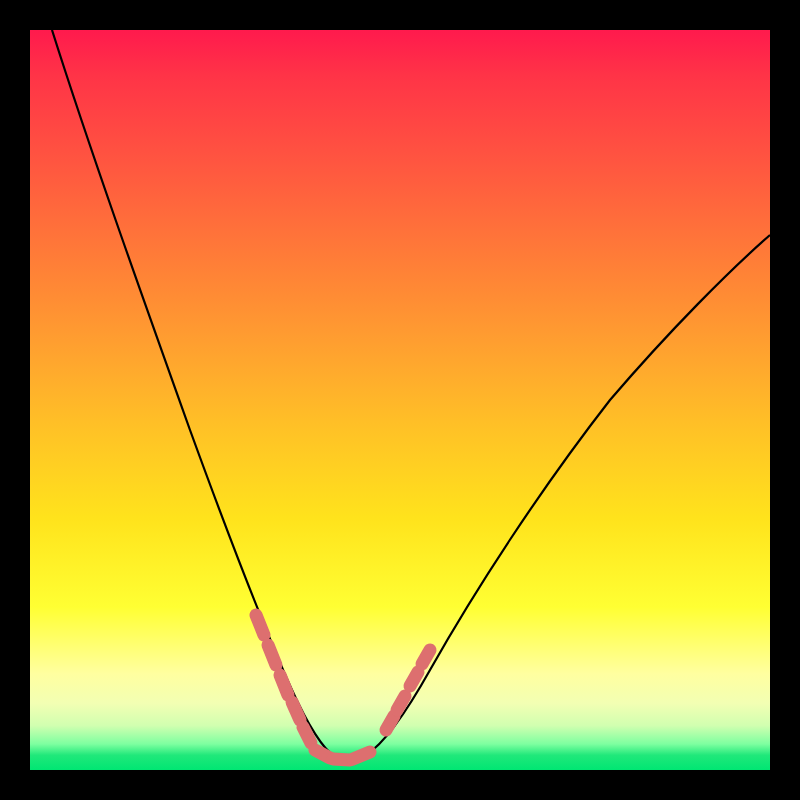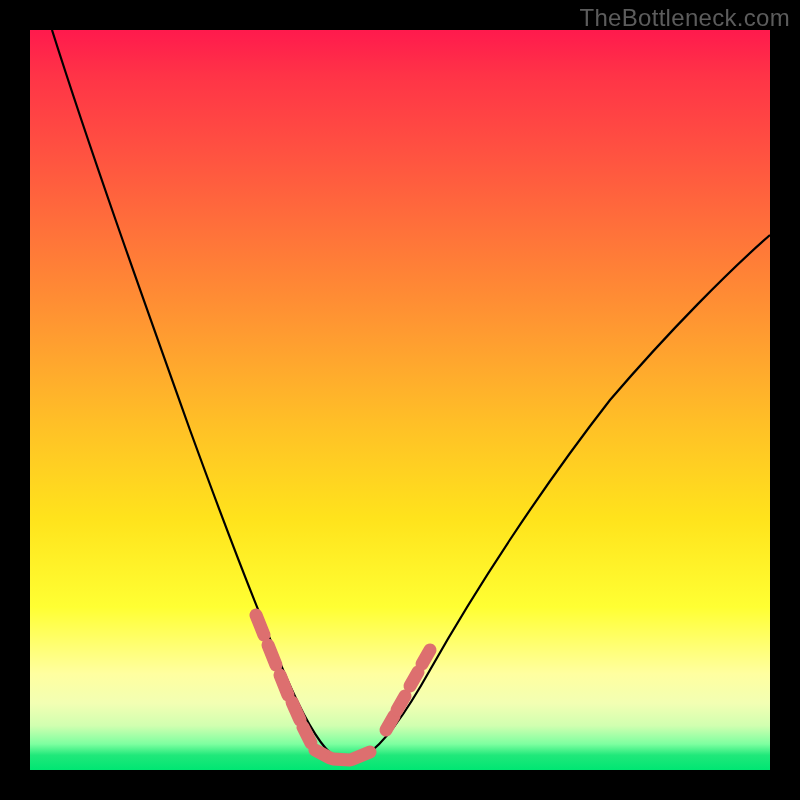--- a/index.html
+++ b/index.html
@@ -60,21 +60,20 @@
     top: 0;
     width: 740px;
     height: 740px;
     overflow: visible;
   }
 </style>
 </head>
 <body>
 
 <div class="frame">
-  <div class="watermark">TheBottleneck.com</div>
 
   <div class="plot-area">
     <svg class="curve" viewBox="0 0 740 740" preserveAspectRatio="none">
 
       <path fill="none" stroke="#000" stroke-width="2.2" d="M 22 0
                C 60 120, 110 260, 160 400
                C 200 510, 235 600, 262 660
                C 278 695, 292 718, 305 727
                C 314 732, 324 732, 336 725
                C 352 715, 372 690, 400 640

